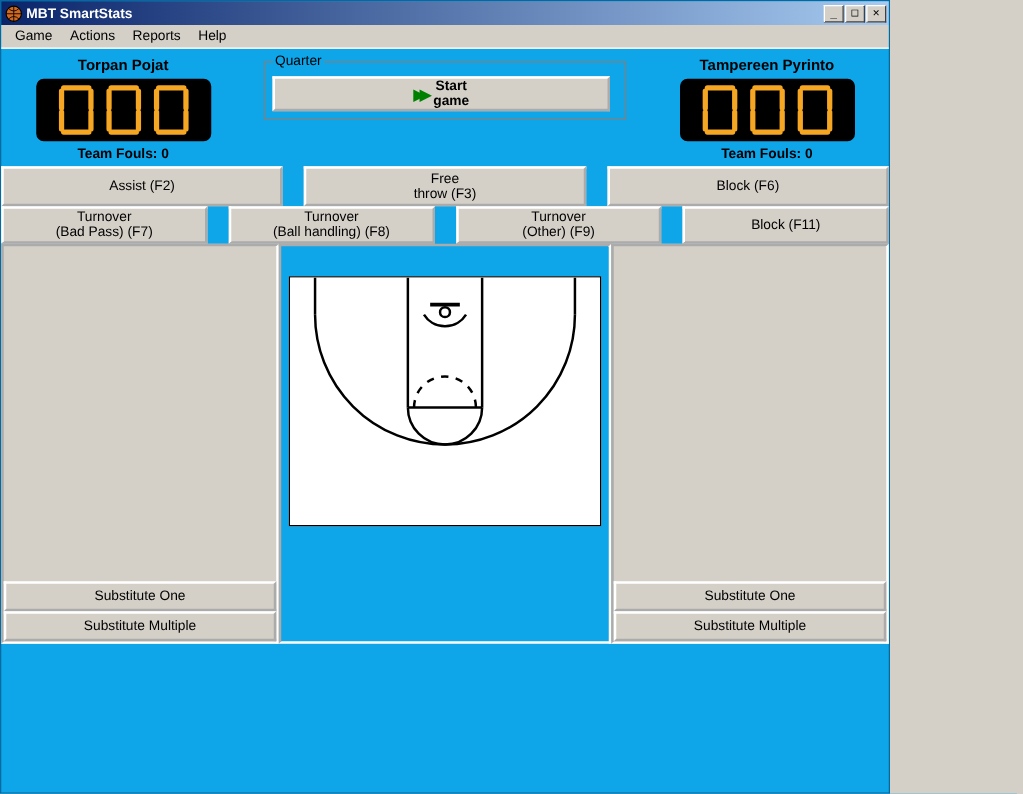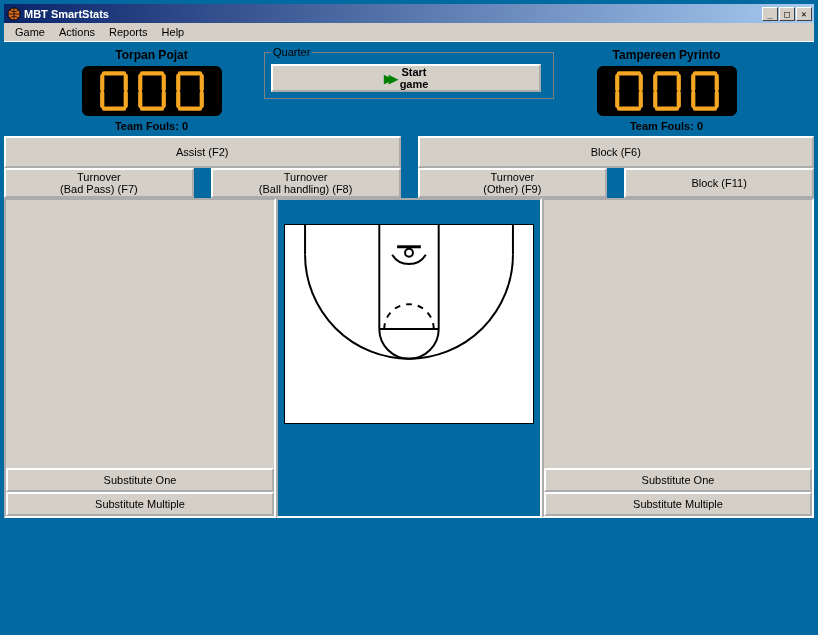--- a/index.html
+++ b/index.html
@@ -6,23 +6,23 @@
   body {
     margin: 0; padding: 0;
     font-family: "Tahoma", "MS Sans Serif", sans-serif;
     font-size: 11px;
     background: #d4d0c8;
     color: #000;
     width: 818px; height: 635px;
     overflow: hidden;
   }
   .window {
-    width: 818px; height: 635px;
-    border: 4px solid #0369a1;
-    background: #0369a1;
+    width: 712px; height: 635px;
+    border: 1px solid #0369a1;
+    background: #0ea5e9;
     display: flex; flex-direction: column;
   }
   
   .titlebar {
     height: 19px;
     background: linear-gradient(to right, #0a246a, #a6caf0);
     color: #fff;
     display: flex; align-items: center;
     padding: 0 2px;
   }
@@ -301,20 +301,22 @@
                   <path d="M6 7 L6 23"></path>
                 </g>
               </svg></span>
         </div>
         <div class="team-fouls">Team Fouls: 0</div>
       </div>
     </div>
 
     <div class="stat-row stat-row-1">
       <div class="stat-btn">Assist (F2)</div>
+      <div class="stat-btn">Free
+throw (F3)</div>
       <div class="stat-btn">Block (F6)</div>
     </div>
 
     <div class="stat-row stat-row-2">
       <div class="stat-btn">Turnover
 (Bad Pass) (F7)</div>
       <div class="stat-btn">Turnover
 (Ball handling) (F8)</div>
       <div class="stat-btn">Turnover
 (Other) (F9)</div>

